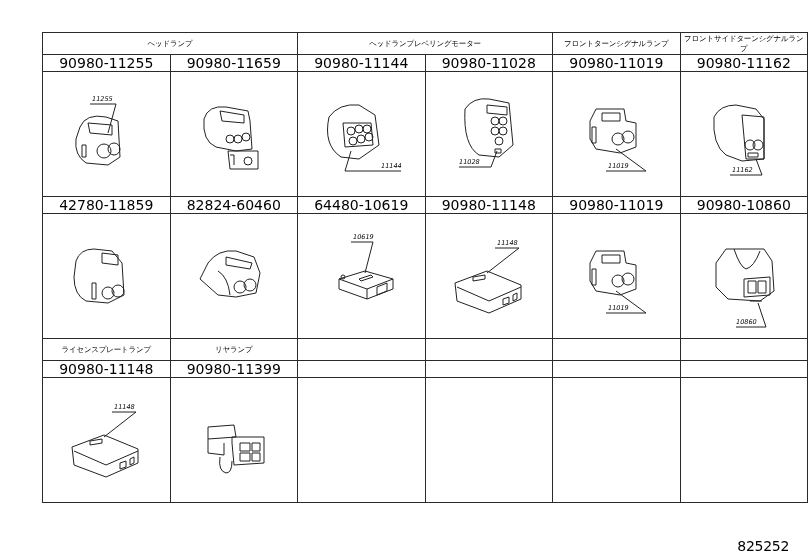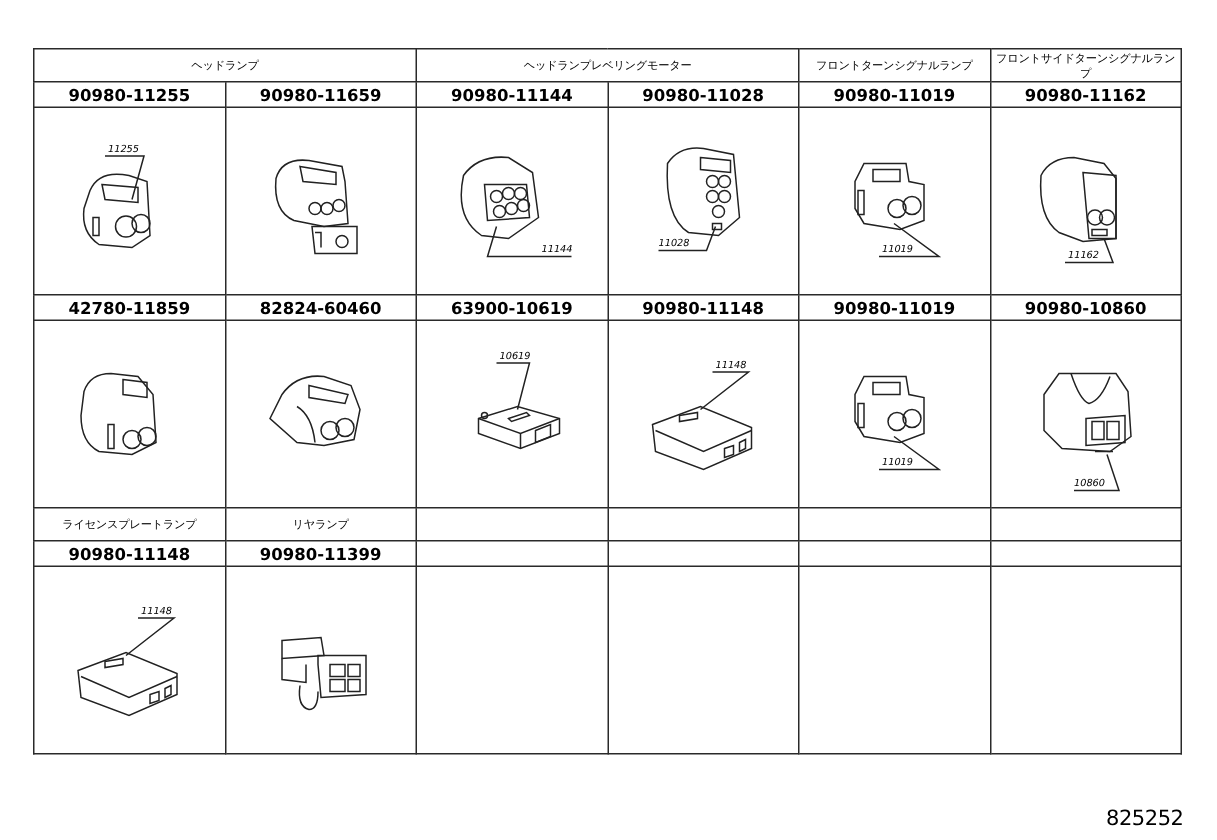--- a/index.html
+++ b/index.html
@@ -1,21 +1,21 @@
 <!DOCTYPE html>
 <html><head>
 <meta charset="utf-8">
 <style>
   html, body { margin:0; padding:0; background:#ffffff; }
   body { width:811px; height:560px; position:relative; overflow:hidden; font-family:"DejaVu Sans", sans-serif; color:#000; }
   .sheet { position:absolute; left:22px; top:32px; width:765px; height:495px; }
-  table.grid { border-collapse:collapse; width:765px; table-layout:fixed; }
+  table.grid { border-collapse:collapse; width:765px; table-layout:fixed;margin-left:20px; }
   table.grid td { border:1.5px solid #2a2a2a; text-align:center; vertical-align:middle; padding:0; overflow:hidden; }
   td.lbl { height:21px; font-size:7.5px; letter-spacing:-0.2px; }
-  td.pn { height:16px; font-size:11px; font-weight:bold; }
+  td.pn { height:16px; font-size:14px; font-weight:normal; }
   td.img { height:124px; position:relative;font-style:italic; }
   td.img svg { display:block; margin:0 auto; }
   .footer-code { position:absolute; right:22px; top:538px; font-size:14px; letter-spacing:-0.3px; }
   .callout { font-size:6.5px; font-family:"DejaVu Sans", sans-serif; }
 </style>
 </head>
 <body>
 
 <div class="sheet">
 <table class="grid">
@@ -115,21 +115,21 @@
         <path d="M64 78 L74 78 L74 82 L64 82 Z"></path>
         <path d="M72 84 L78 100 L46 100"></path>
         <text class="callout" x="48" y="97" fill="#000" stroke="none">11162</text>
       </svg>
     </td>
   </tr>
 
   <tr>
     <td class="pn">42780-11859</td>
     <td class="pn">82824-60460</td>
-    <td class="pn">63900-10619</td>
+    <td class="pn">64480-10619</td>
     <td class="pn">90980-11148</td>
     <td class="pn">90980-11019</td>
     <td class="pn">90980-10860</td>
   </tr>
   <tr>
     <td class="img">
       <svg width="120" height="118" viewBox="0 0 120 118" fill="none" stroke="#222" stroke-width="1">
         <path d="M30 44 Q34 32 48 32 L66 34 L76 46 L78 78 L62 86 L40 84 Q28 78 28 60 Z"></path>
         <path d="M56 36 L72 38 L72 48 L56 46 Z"></path>
         <path d="M46 66 L50 66 L50 82 L46 82 Z"></path>

